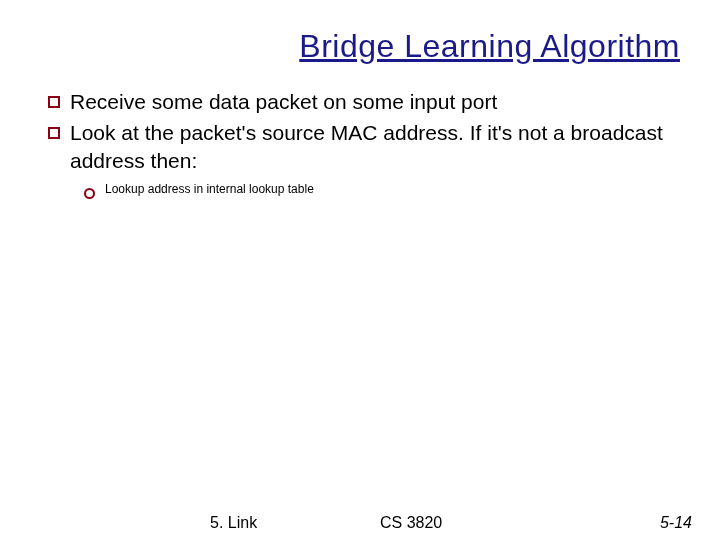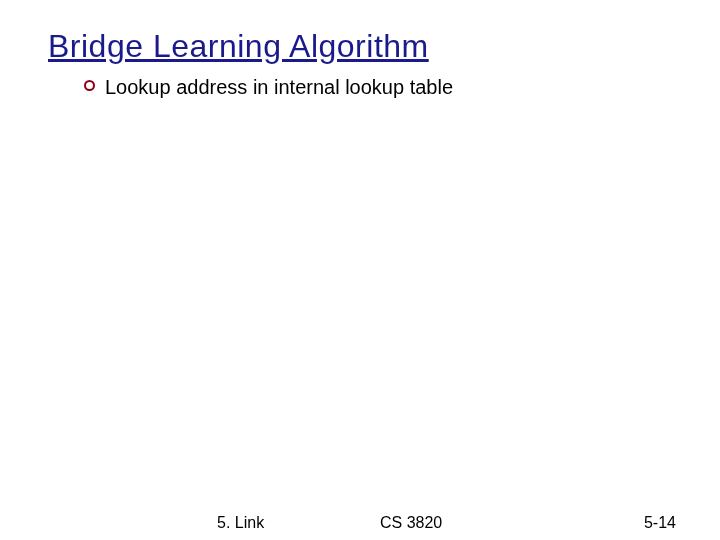--- a/index.html
+++ b/index.html
@@ -13,22 +13,23 @@
       background: #ffffff;
       font-family: "Comic Sans MS", "Segoe UI", sans-serif;
       position: relative;
       padding: 28px 40px 20px 48px;
     }
     .title {
       font-size: 32px;
       font-weight: normal;
       color: #1a1a8a;
       text-decoration: underline;
-      margin-bottom: 9px;
+      margin-bottom: 23px;
       letter-spacing: 0.5px;
+      text-align: right;
     }
     .bullet-list {
       list-style: none;
       padding-left: 0;
     }
     .bullet-item {
       display: flex;
       align-items: flex-start;
       margin-bottom: 4px;
       font-size: 21px;
@@ -48,21 +49,21 @@
     }
     .sub-list {
       list-style: none;
       padding-left: 36px;
       margin-top: 8px;
     }
     .sub-item {
       display: flex;
       align-items: flex-start;
       margin-bottom: 6px;
-      font-size: 20px;
+      font-size: 12px;
       line-height: 1.3;
       color: #000;
     }
     .bullet-circle {
       width: 11px;
       height: 11px;
       border: 2px solid #8b0015;
       border-radius: 50%;
       margin-right: 10px;
       margin-top: 6px;
@@ -72,37 +73,46 @@
       position: absolute;
       bottom: 26px;
       left: 0;
       right: 0;
       display: flex;
       font-size: 16px;
       color: #000;
     }
     .footer-left {
       position: absolute;
-      left: 217px;
+      left: 210px;
     }
     .footer-center {
       position: absolute;
       left: 380px;
     }
     .footer-right {
       position: absolute;
-      right: 44px;
+      right: 28px;
+      font-style: italic;
     }
   </style>
 </head>
 <body>
 
 <h1 class="title">Bridge Learning Algorithm</h1>
 
 <ul class="bullet-list">
+  <li class="bullet-item">
+    <span class="bullet-square"></span>
+    <span class="bullet-text">Receive some data packet on some input port</span>
+  </li>
+  <li class="bullet-item">
+    <span class="bullet-square"></span>
+    <span class="bullet-text">Look at the packet's source MAC address.  If it's not a broadcast address then:</span>
+  </li>
 </ul>
 
 <ul class="sub-list">
   <li class="sub-item">
     <span class="bullet-circle"></span>
     <span class="bullet-text">Lookup address in internal lookup table</span>
   </li>
 </ul>
 
 <div class="footer">

